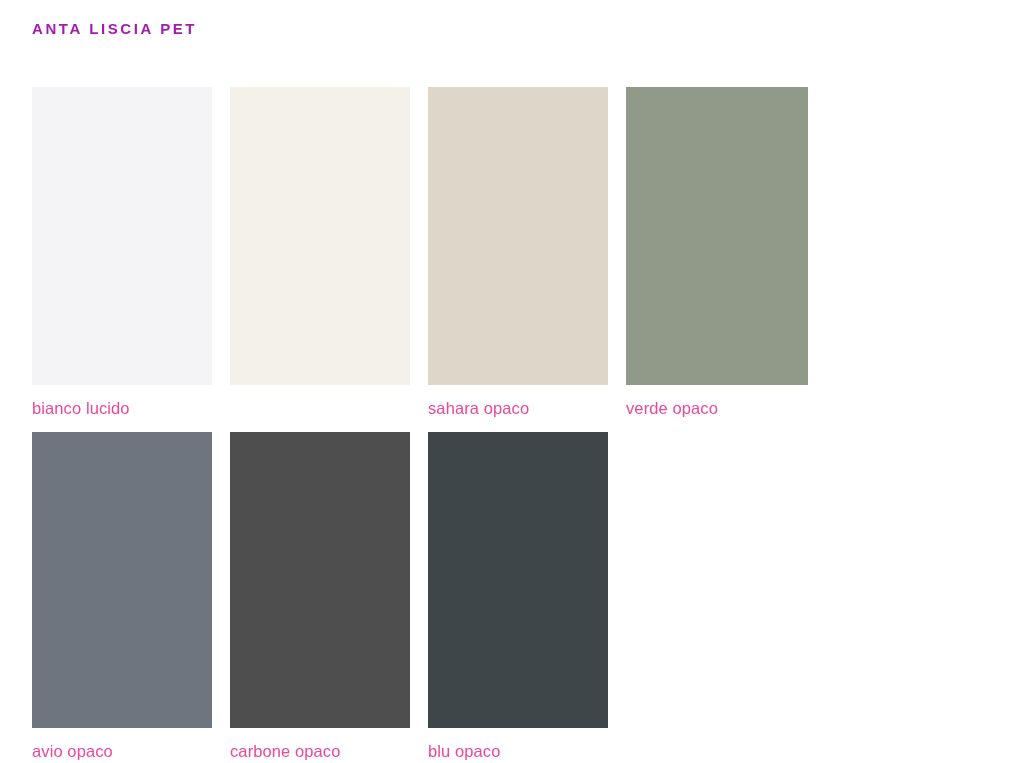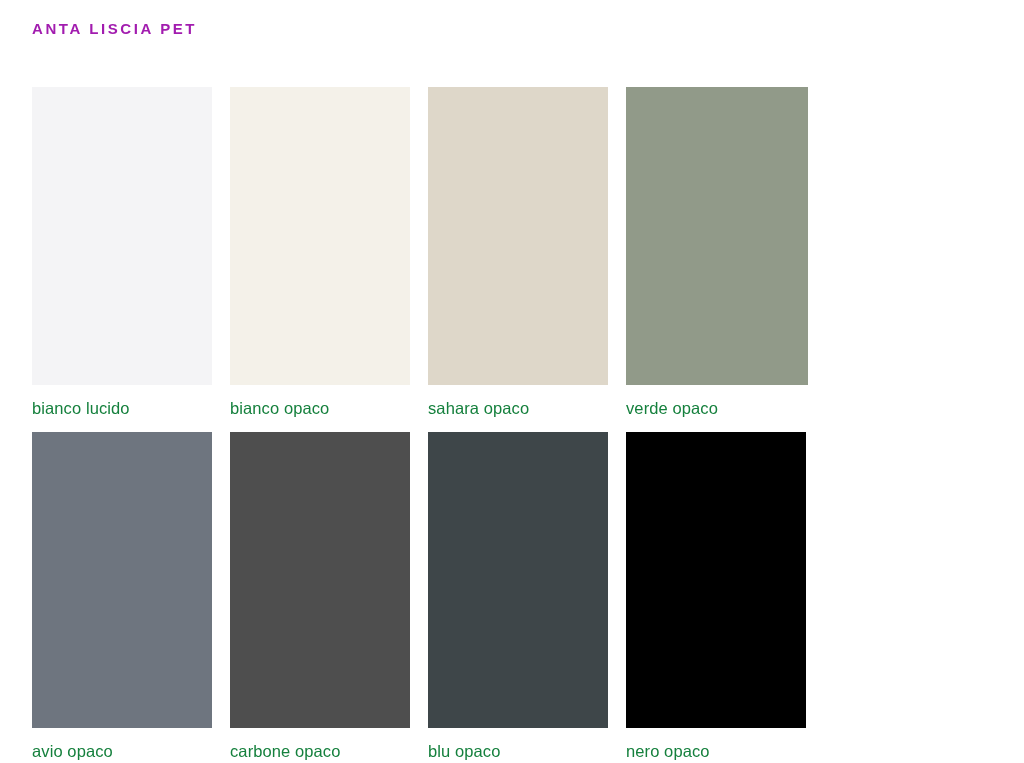--- a/index.html
+++ b/index.html
@@ -66,21 +66,21 @@
   .swatch-row.row-2 .swatch-chip {
     height: 296px;
   }
   .swatch-cell.wide .swatch-chip {
     width: 182px;
   }
 
   .swatch-label {
     margin-top: 13px;
     font-size: 16.5px;
-    color: #15803d;
+    color: #ec4899;
     letter-spacing: 0.1px;
     line-height: 20px;
     white-space: nowrap;
   }
 </style>
 </head>
 <body>
 
 <div class="page">
 
@@ -90,21 +90,20 @@
 
     <div class="swatch-row row-1">
 
       <div class="swatch-cell">
         <div class="swatch-chip" style="background-color: rgb(244, 244, 246);"></div>
         <div class="swatch-label">bianco lucido</div>
       </div>
 
       <div class="swatch-cell">
         <div class="swatch-chip" style="background-color: rgb(244, 241, 233);"></div>
-        <div class="swatch-label">bianco opaco</div>
       </div>
 
       <div class="swatch-cell">
         <div class="swatch-chip" style="background-color: rgb(222, 215, 201);"></div>
         <div class="swatch-label">sahara opaco</div>
       </div>
 
 
       <div class="swatch-cell wide">
         <div class="swatch-chip" style="background-color: rgb(145, 154, 137);"></div>
@@ -123,22 +122,18 @@
       <div class="swatch-cell">
         <div class="swatch-chip" style="background-color: rgb(78, 78, 78);"></div>
         <div class="swatch-label">carbone opaco</div>
       </div>
 
       <div class="swatch-cell">
         <div class="swatch-chip" style="background-color: rgb(62, 70, 73);"></div>
         <div class="swatch-label">blu opaco</div>
       </div>
 
-      <div class="swatch-cell">
-        <div class="swatch-chip" style="background-color: rgb(0, 0, 0);"></div>
-        <div class="swatch-label">nero opaco</div>
-      </div>
 
     </div>
 
   </div>
 
 </div>
 
 </body></html>

